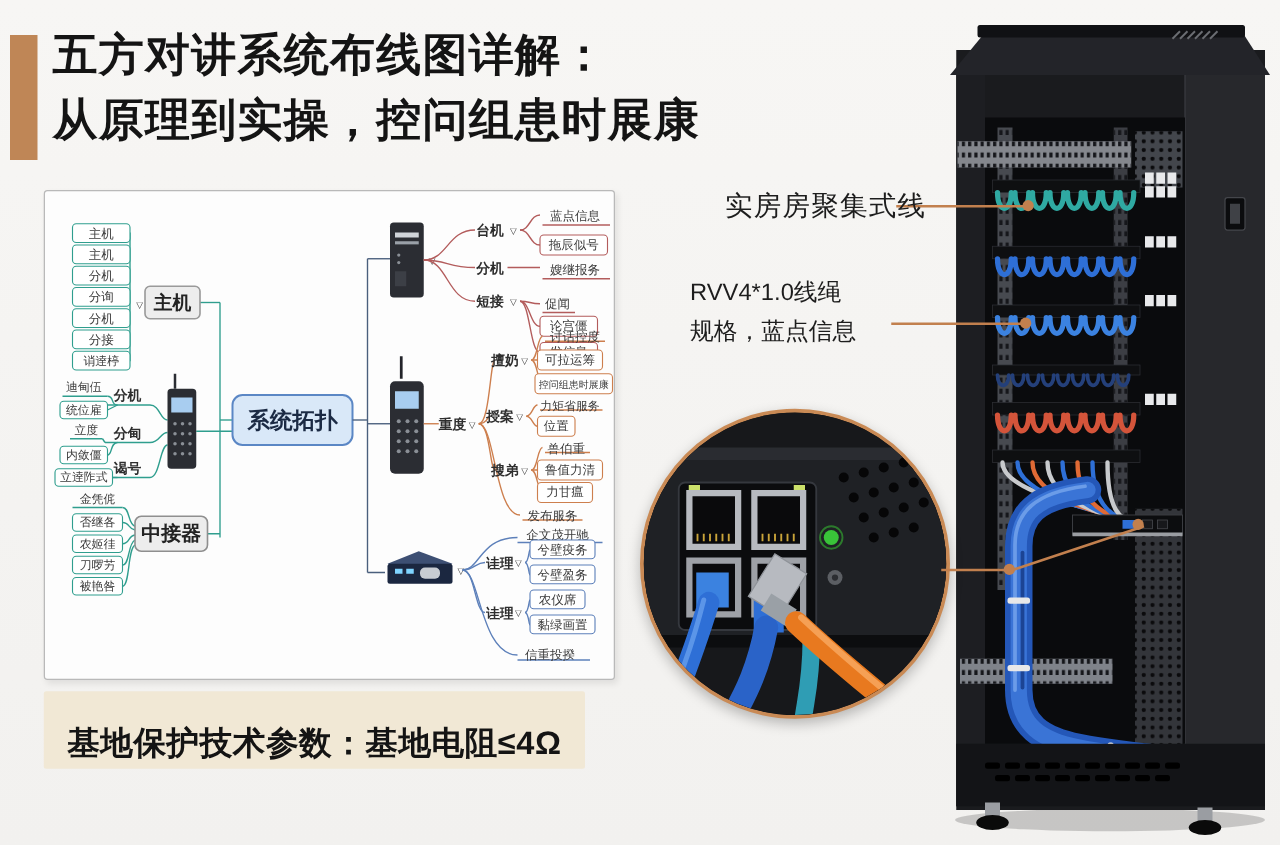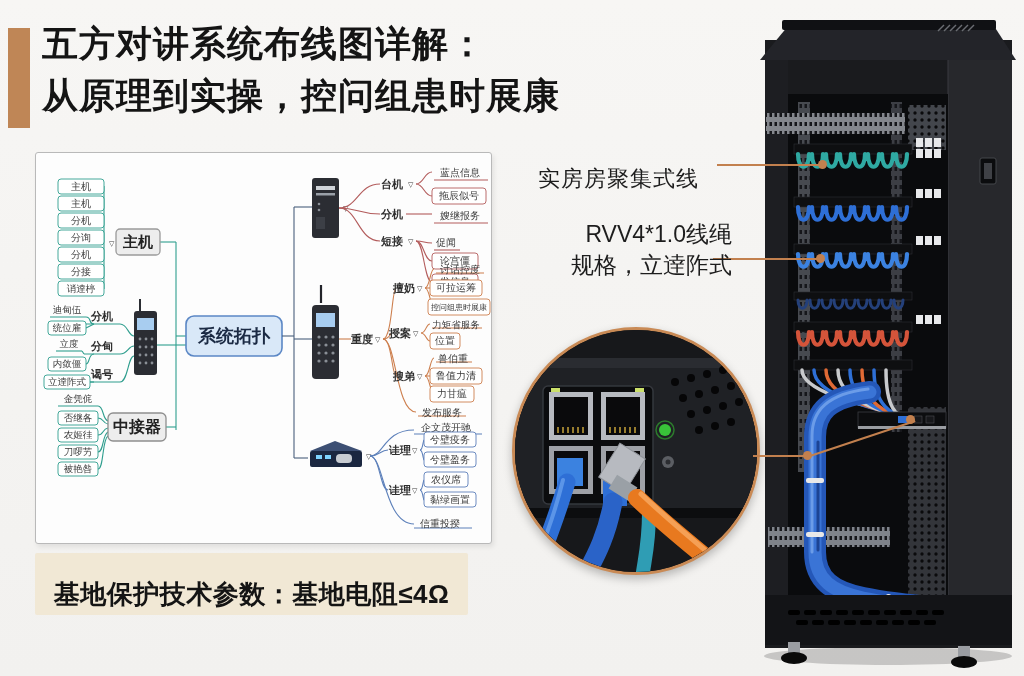--- a/index.html
+++ b/index.html
@@ -20,22 +20,22 @@
   .mk{font-size:7px;}
   .teal{stroke:#2f9e8e;} .red{stroke:#b35c5c;} .org{stroke:#cd7f4e;} .blu{stroke:#5d80ba;}
   .ln{fill:none;stroke-width:1.1px;}
   .bx{fill:#ffffff;stroke-width:0.9px;}
   .rack-svg{position:absolute;left:758px;top:12px;}
   .inset{position:absolute;left:512px;top:327px;width:242px;height:242px;border-radius:50%;
          border:3px solid #c98a55;overflow:hidden;background:#141517;box-shadow:0 4px 10px rgba(0,0,0,.25);}
   .callout-line{position:absolute;height:2px;background:#c2804e;}
   .callout-dot{position:absolute;width:9px;height:9px;border-radius:50%;background:#c2804e;}
   .lbl{position:absolute;color:#1d1d1d;}
-  .lbl-c1{left:538px;top:150px;font-size:22px;letter-spacing:1px;margin-top:14px;}
-  .lbl-c2{left:540px;top:219px;width:192px;text-align:right;font-size:23px;line-height:31px;}
+  .lbl-c1{left:580px;top:150px;font-size:22px;letter-spacing:1px;}
+  .lbl-c2{left:552px;top:219px;width:192px;text-align:left;font-size:19px;line-height:31px;}
   .lbl-c3{left:551px;top:600px;font-size:25px;}
   .footer-box{position:absolute;left:35px;top:553px;width:433px;height:62px;background:#f1e8d5;
               border-radius:2px;display:flex;align-items:center;justify-content:center;}
   .footer-box span{font-size:26px;font-weight:bold;color:#141414;letter-spacing:0.5px;margin-top:20px;}
 </style>
 </head>
 <body>
 
 <div class="stage">
 
@@ -525,20 +525,20 @@
   <div class="callout-line" style="left:713px;top:258px;width:106px;"></div>
   <div class="callout-dot" style="left:816px;top:254px;"></div>
   <div class="callout-line" style="left:753px;top:455px;width:54px;"></div>
   <div class="callout-dot" style="left:803px;top:451px;"></div>
   <div class="callout-line" style="left:807px;top:456px;width:114px;transform:rotate(-18.4deg);transform-origin:0 50%;"></div>
   <div class="callout-dot" style="left:906px;top:415px;"></div>
 
   <div class="lbl lbl-c1">实房房聚集式线</div>
   <div class="lbl lbl-c2">
     <div>RVV4*1.0线绳</div>
-    <div>规格，立逹阼式</div>
+    <div>规格，蓝点信息</div>
   </div>
 
   <div class="footer-box">
     <span>基地保护技术参数：基地电阻≤4Ω</span>
   </div>
 
 </div>
 
 </body></html>

